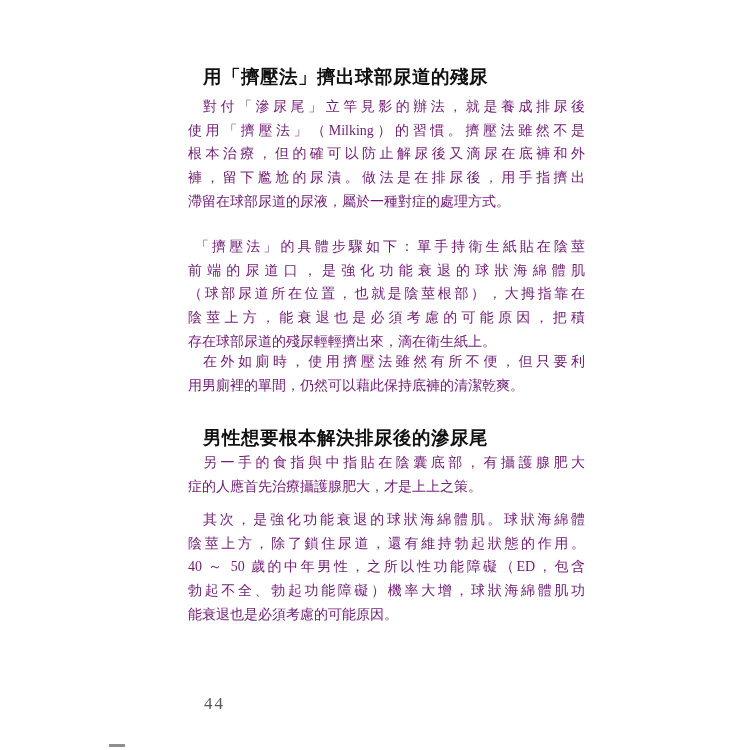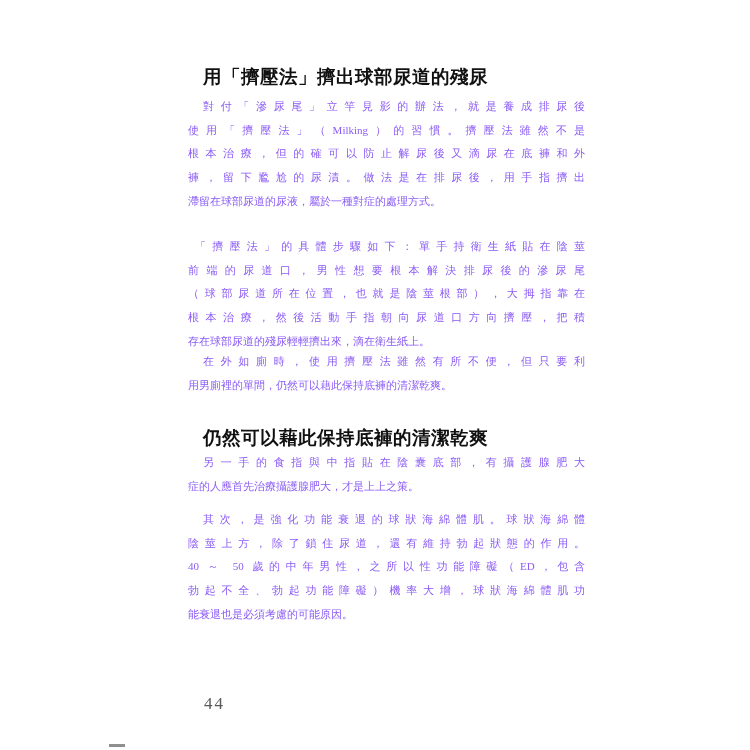--- a/index.html
+++ b/index.html
@@ -34,23 +34,23 @@
     color: #111111;
     letter-spacing: 0.5px;
     white-space: nowrap;
   }
   .para {
     position: absolute;
     left: 0;
     width: 397px;
   }
   .line {
-    font-size: 11px;
+    font-size: 14px;
     line-height: 23.7px;
-    color: #8b5cf6;
+    color: #701a75;
     text-align: justify;
   }
   .j { text-align-last: justify; }
   .ind { padding-left: 15px; }
   .indq { padding-left: 7px; margin-top: 11px; }
   .page-number {
     position: absolute;
     left: 204px;
     top: 694px;
     font-family: "Liberation Serif", "DejaVu Serif", serif;
@@ -78,32 +78,32 @@
     <div class="para" style="top:95px">
       <div class="line j ind">對付「滲尿尾」立竿見影的辦法，就是養成排尿後</div>
       <div class="line j">使用「擠壓法」（Milking）的習慣。擠壓法雖然不是</div>
       <div class="line j">根本治療，但的確可以防止解尿後又滴尿在底褲和外</div>
       <div class="line j">褲，留下尷尬的尿漬。做法是在排尿後，用手指擠出</div>
       <div class="line">滯留在球部尿道的尿液，屬於一種對症的處理方式。</div>
     </div>
 
     <div class="para" style="top:224px">
       <div class="line j indq">「擠壓法」的具體步驟如下：單手持衛生紙貼在陰莖</div>
-      <div class="line j">前端的尿道口，男性想要根本解決排尿後的滲尿尾</div>
+      <div class="line j">前端的尿道口，是強化功能衰退的球狀海綿體肌</div>
       <div class="line j">（球部尿道所在位置，也就是陰莖根部），大拇指靠在</div>
-      <div class="line j">根本治療，然後活動手指朝向尿道口方向擠壓，把積</div>
+      <div class="line j">陰莖上方，能衰退也是必須考慮的可能原因，把積</div>
       <div class="line">存在球部尿道的殘尿輕輕擠出來，滴在衛生紙上。</div>
     </div>
 
     <div class="para" style="top:350px">
       <div class="line j ind">在外如廁時，使用擠壓法雖然有所不便，但只要利</div>
       <div class="line">用男廁裡的單間，仍然可以藉此保持底褲的清潔乾爽。</div>
     </div>
 
-    <div class="heading" style="top:425px">仍然可以藉此保持底褲的清潔乾爽</div>
+    <div class="heading" style="top:425px">男性想要根本解決排尿後的滲尿尾</div>
 
     <div class="para" style="top:451px">
       <div class="line j ind">另一手的食指與中指貼在陰囊底部，有攝護腺肥大</div>
       <div class="line">症的人應首先治療攝護腺肥大，才是上上之策。</div>
     </div>
 
     <div class="para" style="top:508px">
       <div class="line j ind">其次，是強化功能衰退的球狀海綿體肌。球狀海綿體</div>
       <div class="line j">陰莖上方，除了鎖住尿道，還有維持勃起狀態的作用。</div>
       <div class="line j">40 ～ 50 歲的中年男性，之所以性功能障礙（ED，包含</div>

